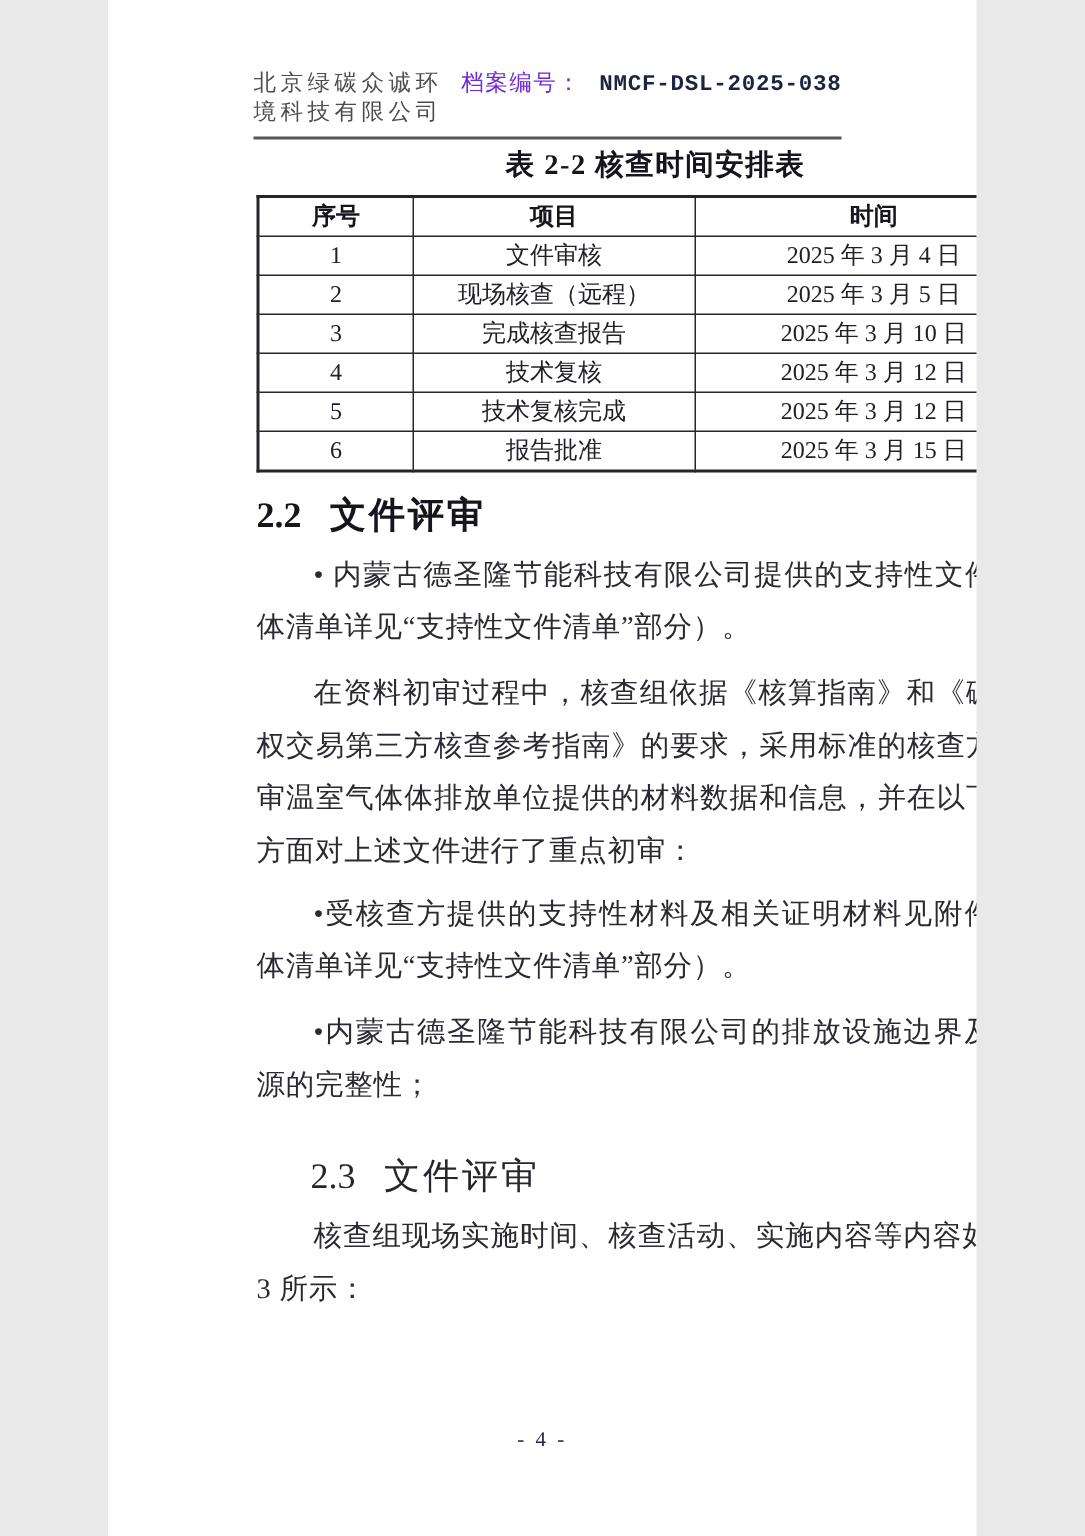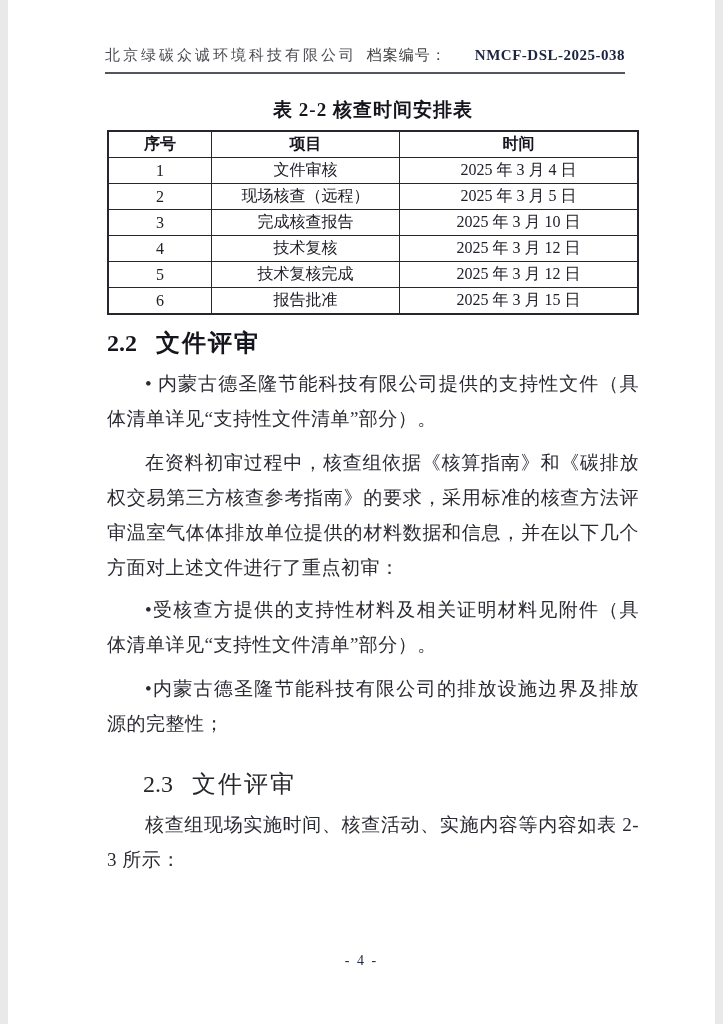--- a/index.html
+++ b/index.html
@@ -1,37 +1,37 @@
 <!DOCTYPE html>
 <html><head>
 <meta charset="utf-8">
 <style>
   html, body { margin:0; padding:0; background:#e9e9e9; }
   .page {
-    width:707px; height:1024px;
+    width:579px; height:1024px;
     background:#ffffff;
     position:relative;
     margin:0 auto;
     font-family:"Liberation Serif","DejaVu Serif",serif;
     color:#26262c;
     overflow:hidden;
     box-sizing:border-box;
   }
   
   .header {
     position:absolute; left:97px; right:90px; top:46px;
     display:flex; justify-content:space-between; align-items:baseline;
     font-size:15px;
     padding-bottom:7px;
     border-bottom:2px solid #55555e;
   }
   .header .company { letter-spacing:3px; color:#4c4c52; }
   .header .docno  { color:#1d2440; white-space:nowrap; }
-  .header .docno .lbl { margin-right:28px; color:#404040; letter-spacing:1px;font-family:Liberation Mono, monospace; }
-  .header .docno .val { font-weight:bold; letter-spacing:0.5px; }
+  .header .docno .lbl { margin-right:12px; color:#6d28d9; letter-spacing:1px;font-family:Liberation Mono, monospace; }
+  .header .docno .val { font-weight:bold; letter-spacing:0.5px;font-family:Liberation Mono, monospace; }
 
   
   .content { position:absolute; left:99px; top:97px; width:532px; }
 
   .table-title {
     text-align:center; font-weight:bold; font-size:19px;
     color:#15151d; letter-spacing:1px; margin:0 0 7px 0;
   }
 
   table.schedule {

